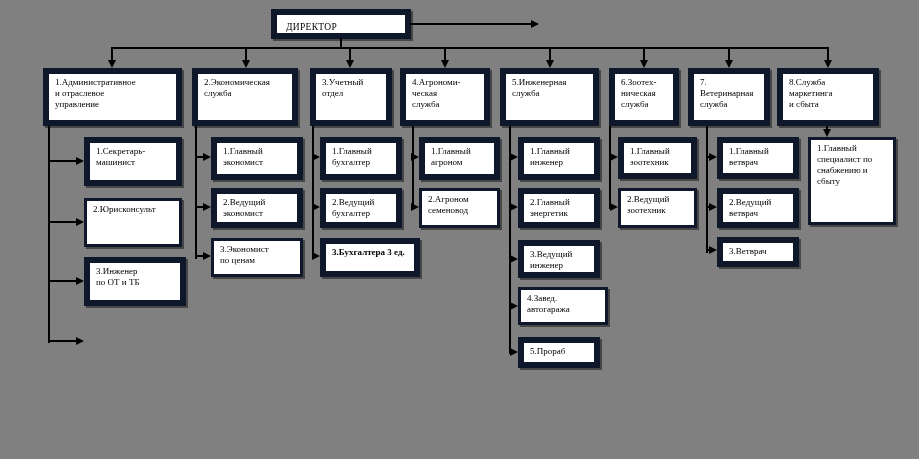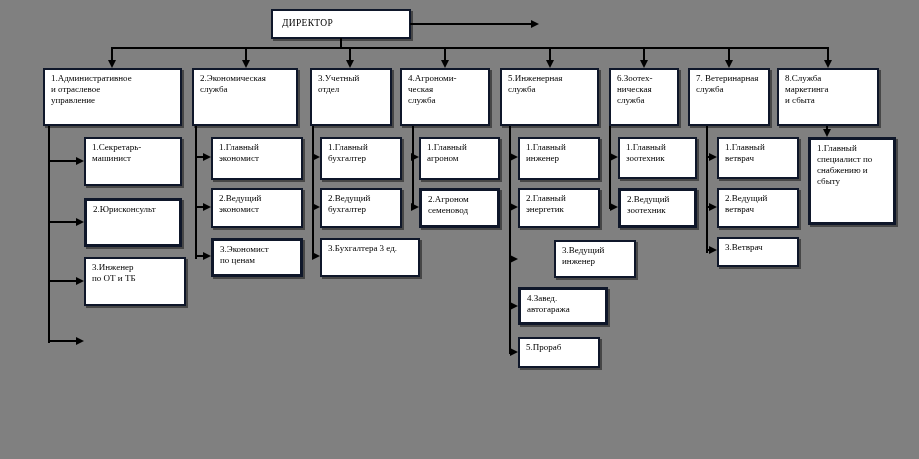--- a/index.html
+++ b/index.html
@@ -8,21 +8,21 @@
     width: 919px;
     height: 459px;
     background: #808080;
     overflow: hidden;
     font-family: "Liberation Serif", "DejaVu Serif", serif;
   }
   .box {
     position: absolute;
     box-sizing: border-box;
     background: #ffffff;
-    border: 2px solid #0f172a;
+    border: 6px solid #0f172a;
     box-shadow: 2px 2px 0 rgba(0,0,0,0.45);
     color: #000000;
     font-size: 9px;
     line-height: 11px;
     padding: 3px 2px 2px 6px;
     white-space: pre-line;
   }
   .box.b3 { border-width: 3px; }
   .titlebox {
     font-size: 9.5px;
@@ -118,21 +118,21 @@
 
   <div class="ln" style="left:312px; top:126px; width:2px; height:133px;"></div>
   <div class="ar right" style="left:312px; top:153px;"></div>
   <div class="ar right" style="left:312px; top:203px;"></div>
   <div class="ar right" style="left:312px; top:252px;"></div>
 
   <div class="box" style="left:320px; top:137px; width:82px;  height:43px;">1.Главный
 бухгалтер</div>
   <div class="box" style="left:320px; top:188px; width:82px;  height:40px;">2.Ведущий
 бухгалтер</div>
-  <div class="box" style="left:320px; top:238px; width:100px; height:39px;">3.Бухгалтера 3 ед.</div>
+  <div class="box" style="left:320px; top:238px; width:100px; height:39px;font-weight:bold;">3.Бухгалтера 3 ед.</div>
 
   <div class="ln" style="left:412px; top:126px; width:2px; height:83px;"></div>
   <div class="ar right" style="left:411px; top:153px;"></div>
   <div class="ar right" style="left:411px; top:203px;"></div>
 
   <div class="box" style="left:419px; top:137px; width:81px; height:43px;">1.Главный
 агроном</div>
   <div class="box b3" style="left:419px; top:188px; width:81px; height:40px;">2.Агроном
 семеновод</div>
 
@@ -140,21 +140,21 @@
   <div class="ar right" style="left:510px; top:153px;"></div>
   <div class="ar right" style="left:510px; top:203px;"></div>
   <div class="ar right" style="left:510px; top:255px;"></div>
   <div class="ar right" style="left:510px; top:302px;"></div>
   <div class="ar right" style="left:510px; top:348px;"></div>
 
   <div class="box" style="left:518px; top:137px; width:82px; height:43px;">1.Главный
 инженер</div>
   <div class="box" style="left:518px; top:188px; width:82px; height:40px;">2.Главный
 энергетик</div>
-  <div class="box" style="left:518px; top:240px; width:82px; height:38px;margin-left:36px;">3.Ведущий
+  <div class="box" style="left:518px; top:240px; width:82px; height:38px;">3.Ведущий
 инженер</div>
   <div class="box b3" style="left:518px; top:287px; width:90px; height:38px;">4.Завед.
 автогаража</div>
   <div class="box" style="left:518px; top:337px; width:82px; height:31px;font-family:Liberation Serif, serif;">5.Прораб</div>
 
   <div class="ln" style="left:609px; top:126px; width:2px; height:83px;"></div>
   <div class="ar right" style="left:610px; top:153px;"></div>
   <div class="ar right" style="left:610px; top:203px;"></div>
 
   <div class="box" style="left:618px; top:137px; width:79px; height:42px;">1.Главный

